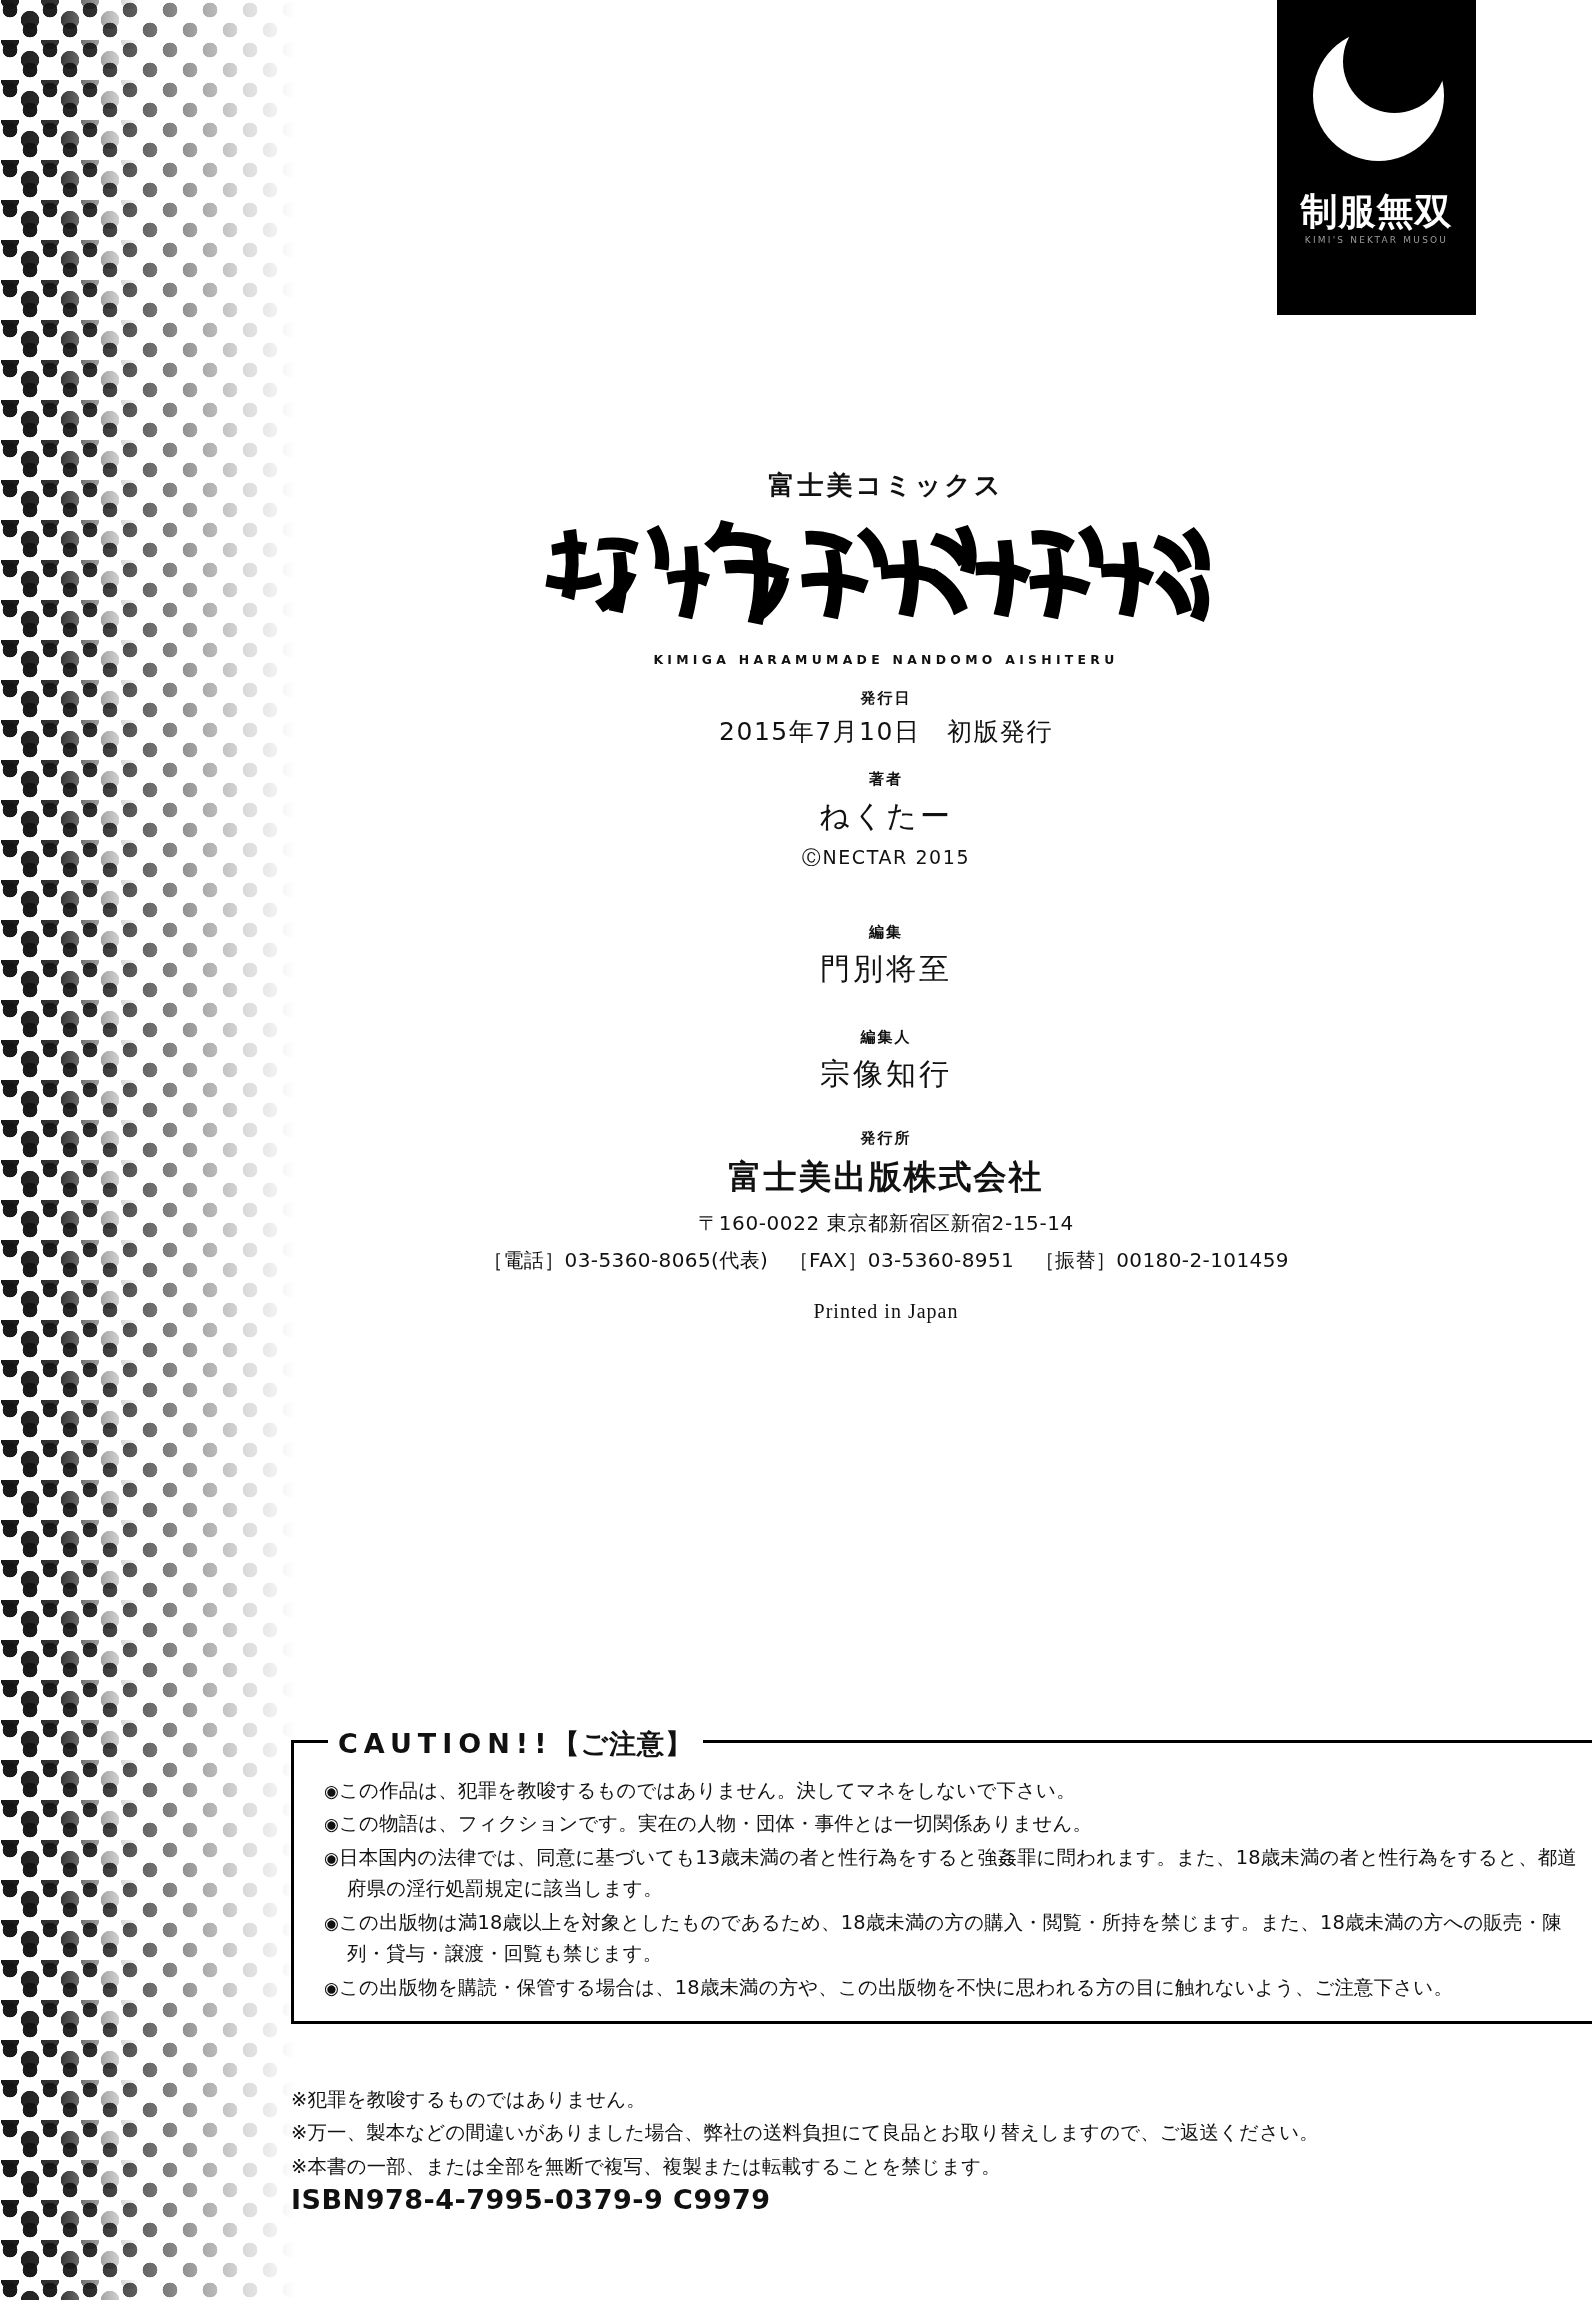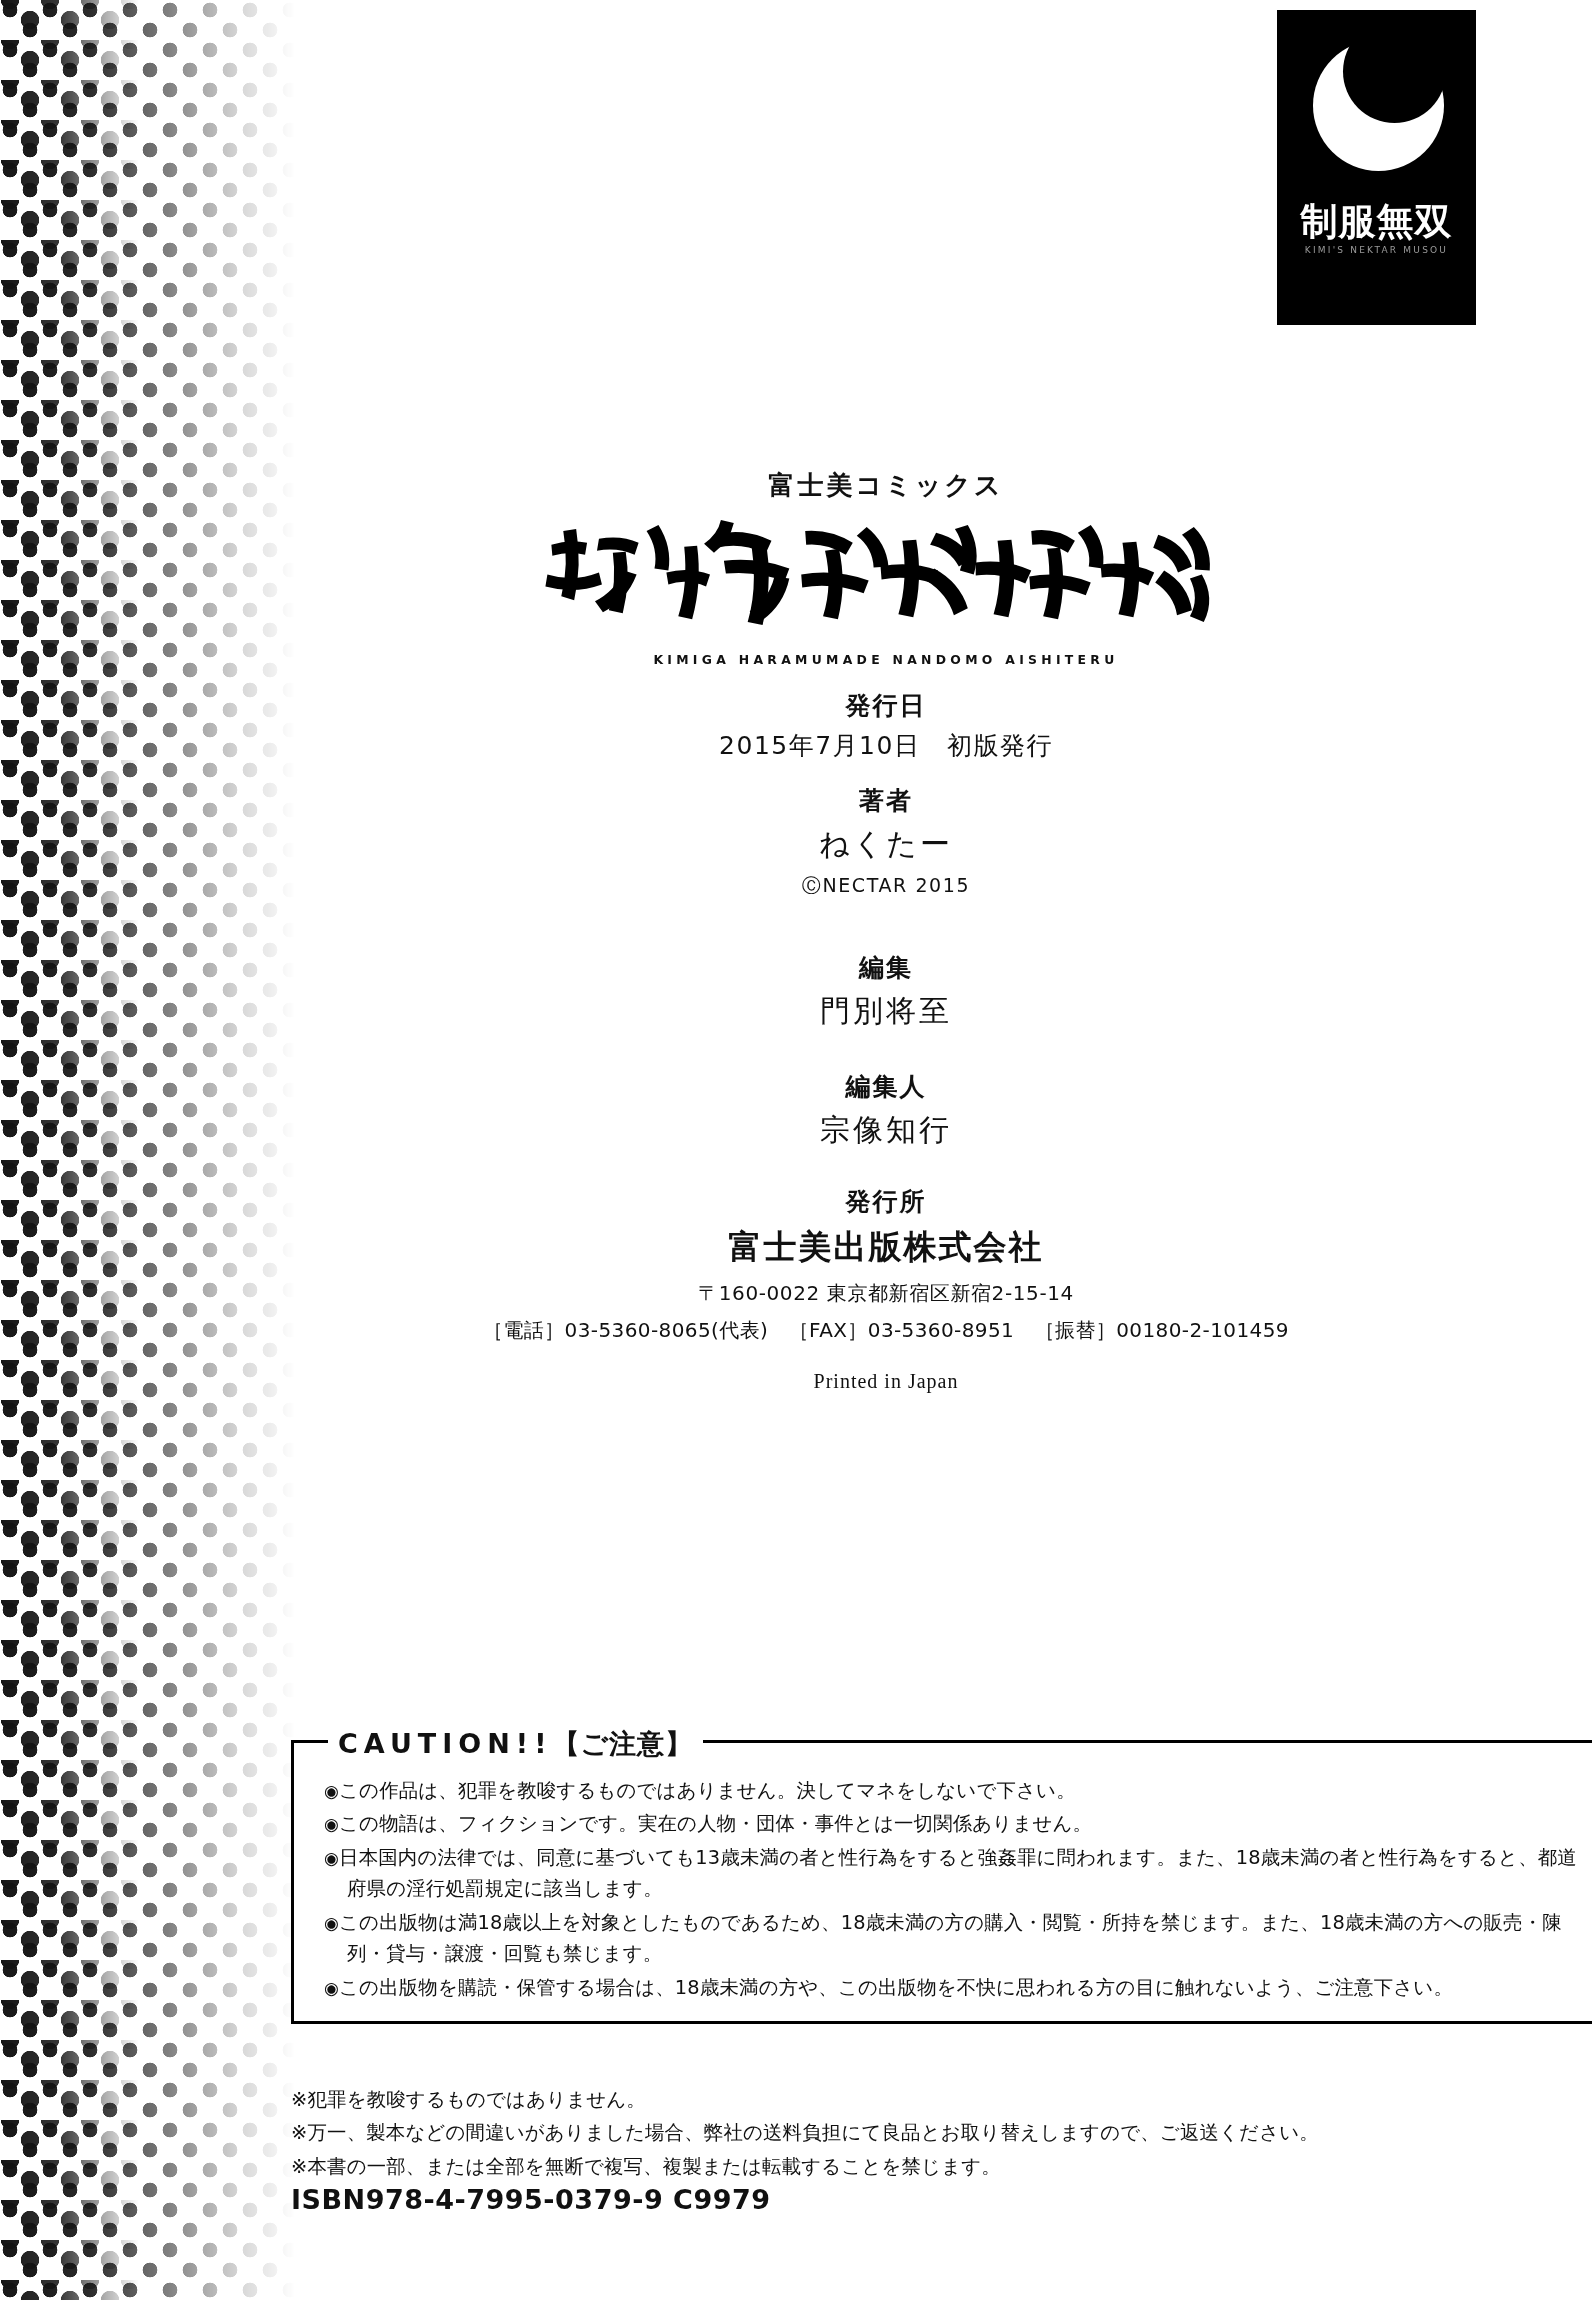--- a/index.html
+++ b/index.html
@@ -45,21 +45,21 @@
       radial-gradient(circle at 30px 20px, #141414 9px, transparent 9.4px);
     background-size: 40px 40px, 40px 40px;
     -webkit-mask-image: linear-gradient(to right, rgba(0,0,0,1) 0px, rgba(0,0,0,0.85) 60px, rgba(0,0,0,0.3) 109px, rgba(0,0,0,0) 139px);
             mask-image: linear-gradient(to right, rgba(0,0,0,1) 0px, rgba(0,0,0,0.85) 60px, rgba(0,0,0,0.3) 109px, rgba(0,0,0,0) 139px);
   }
 
   
   .logo-block {
     position: absolute;
     left: 1277px;
-    top: 10px;
+    top: 0px;
     width: 199px;
     height: 315px;
     background: #000;
     color: #fff;
     display: flex;
     flex-direction: column;
     align-items: center;
     justify-content: flex-start;
   }
   .logo-moon {
@@ -137,21 +137,21 @@
     font-weight: bold;
     margin-top: 16px;
   }
 
   .field {
     margin-top: 22px;
   }
   .field .lbl {
     font-family: "DejaVu Sans", sans-serif;
     font-weight: bold;
-    font-size: 25px;
+    font-size: 15px;
     letter-spacing: 2px;
   }
   .field .val {
     font-family: "DejaVu Sans", sans-serif;
     font-size: 25px;
     letter-spacing: 1.5px;
     margin-top: 7px;
   }
   .field .val.big {
     font-size: 33px;

